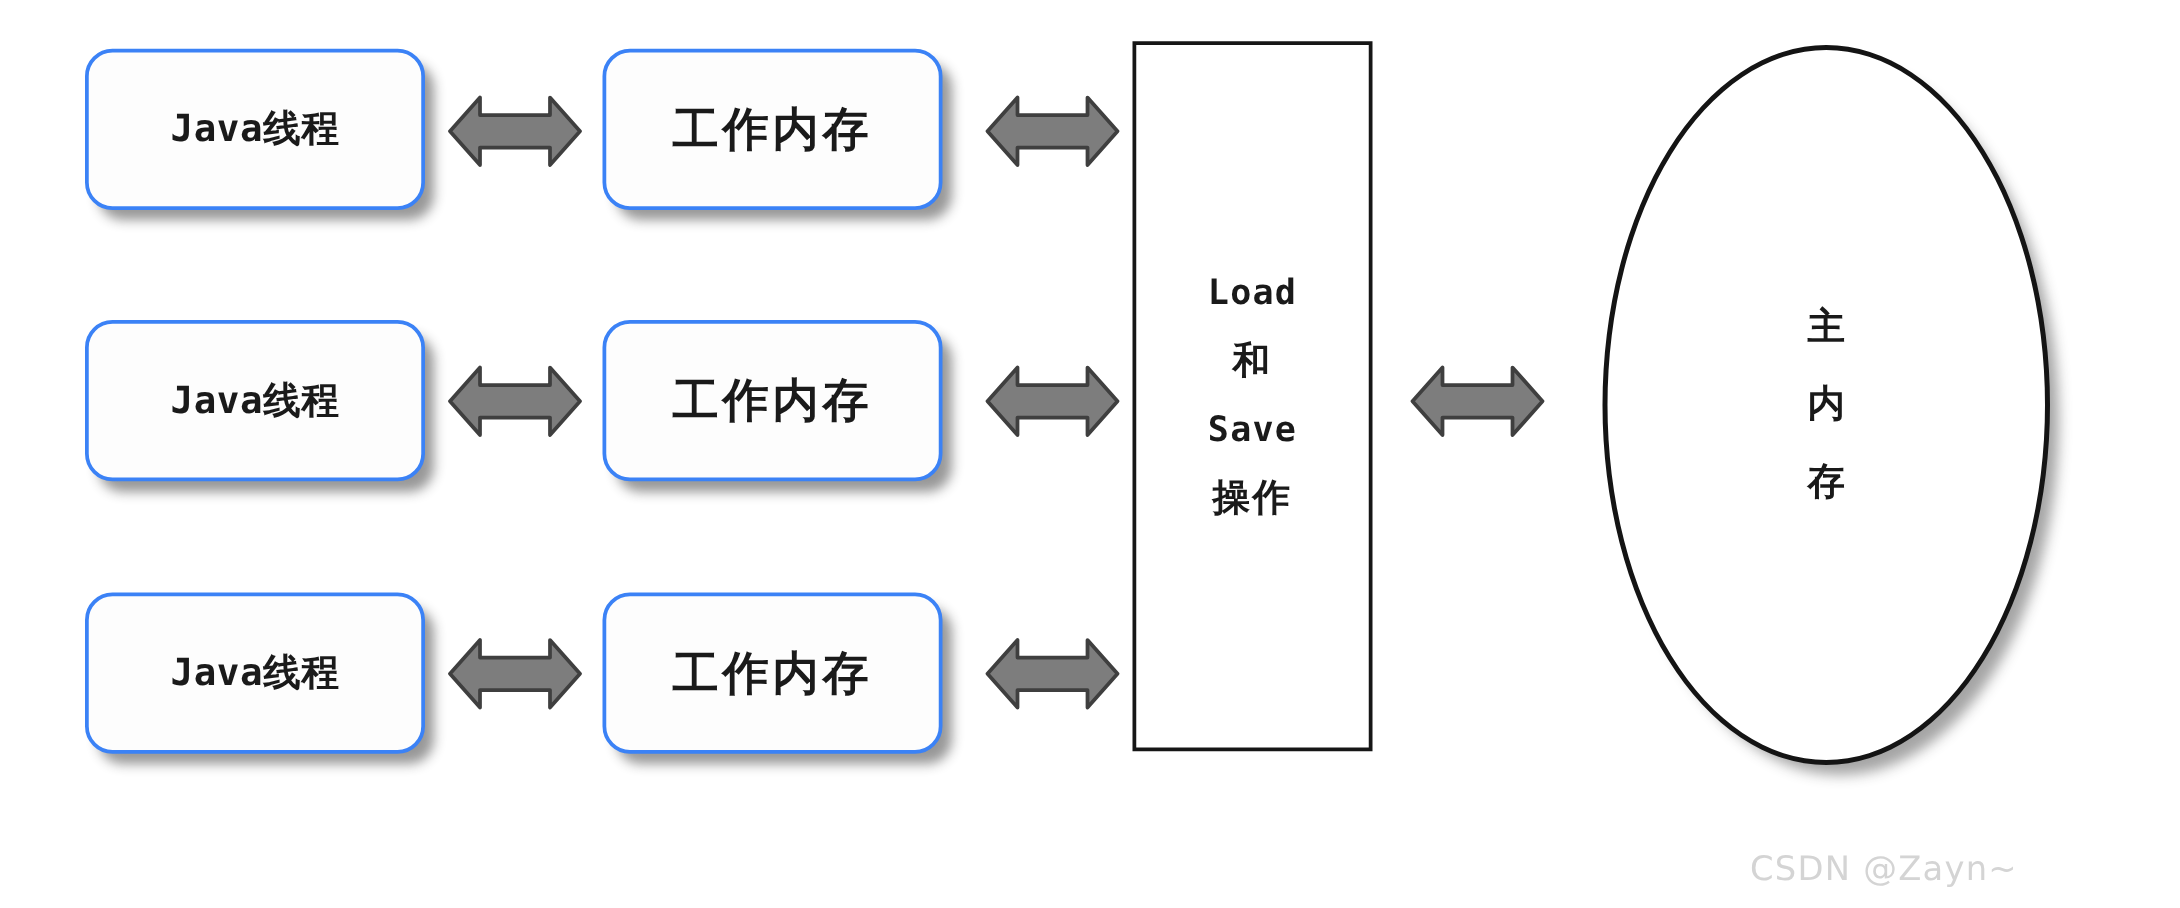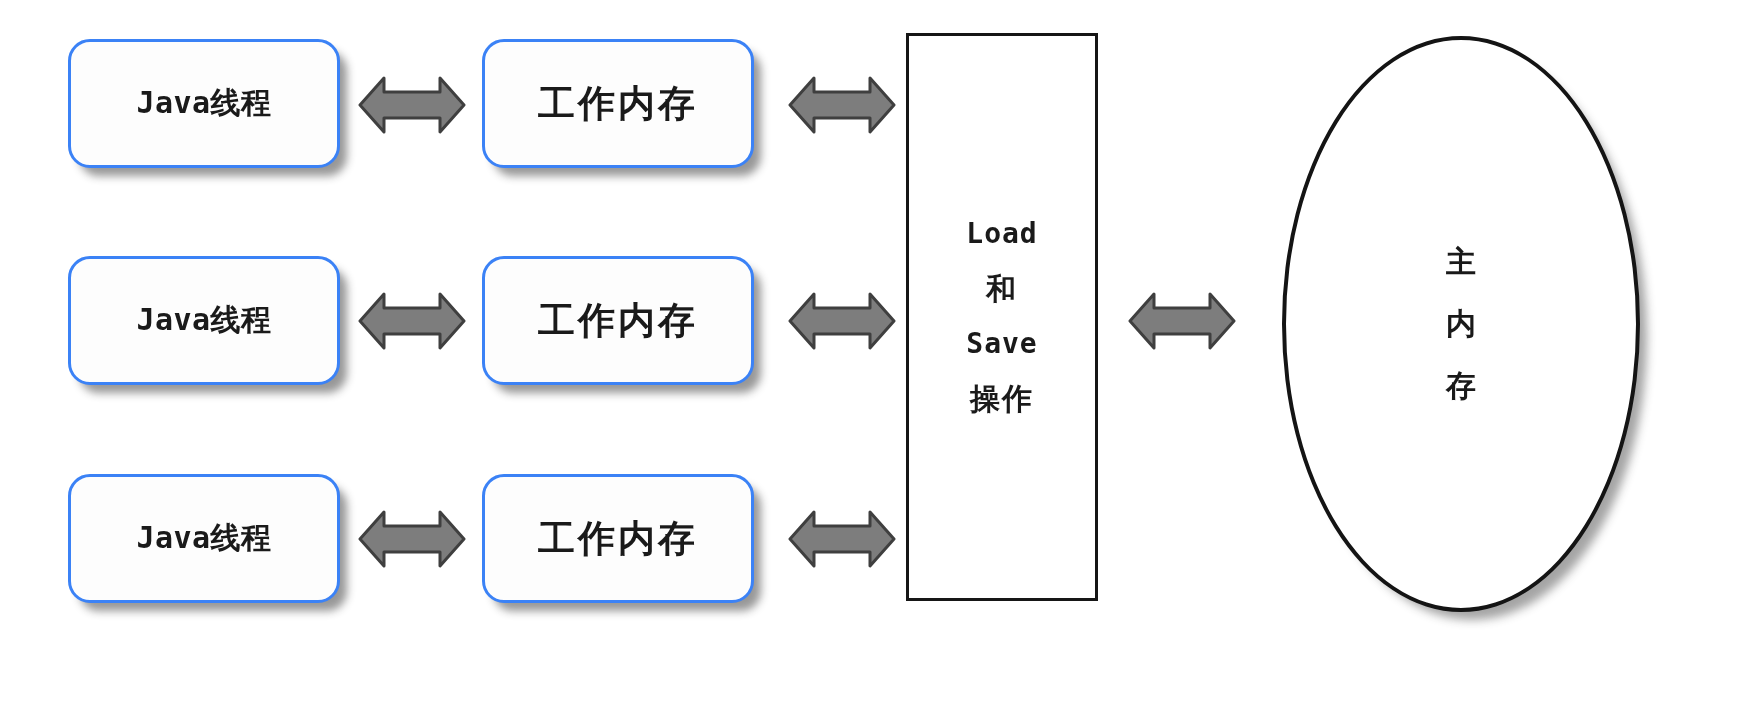--- a/index.html
+++ b/index.html
@@ -198,14 +198,15 @@
   </div>
 
   <div class="ellipse" style="left:1282px; top:36px; width:358px; height:576px;">
     <div class="vtext">
       <span>主</span>
       <span>内</span>
       <span>存</span>
     </div>
   </div>
 
+  <div class="watermark" style="left:1400px; top:680px;">CSDN @Zayn~</div>
 
 </div>
 
 </body></html>

